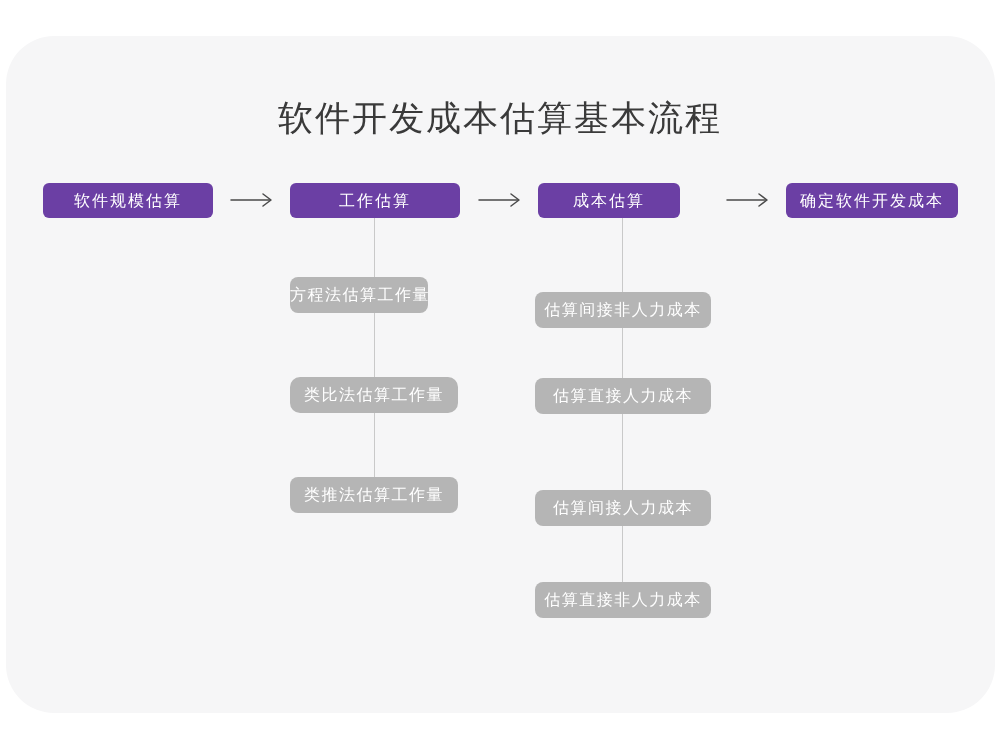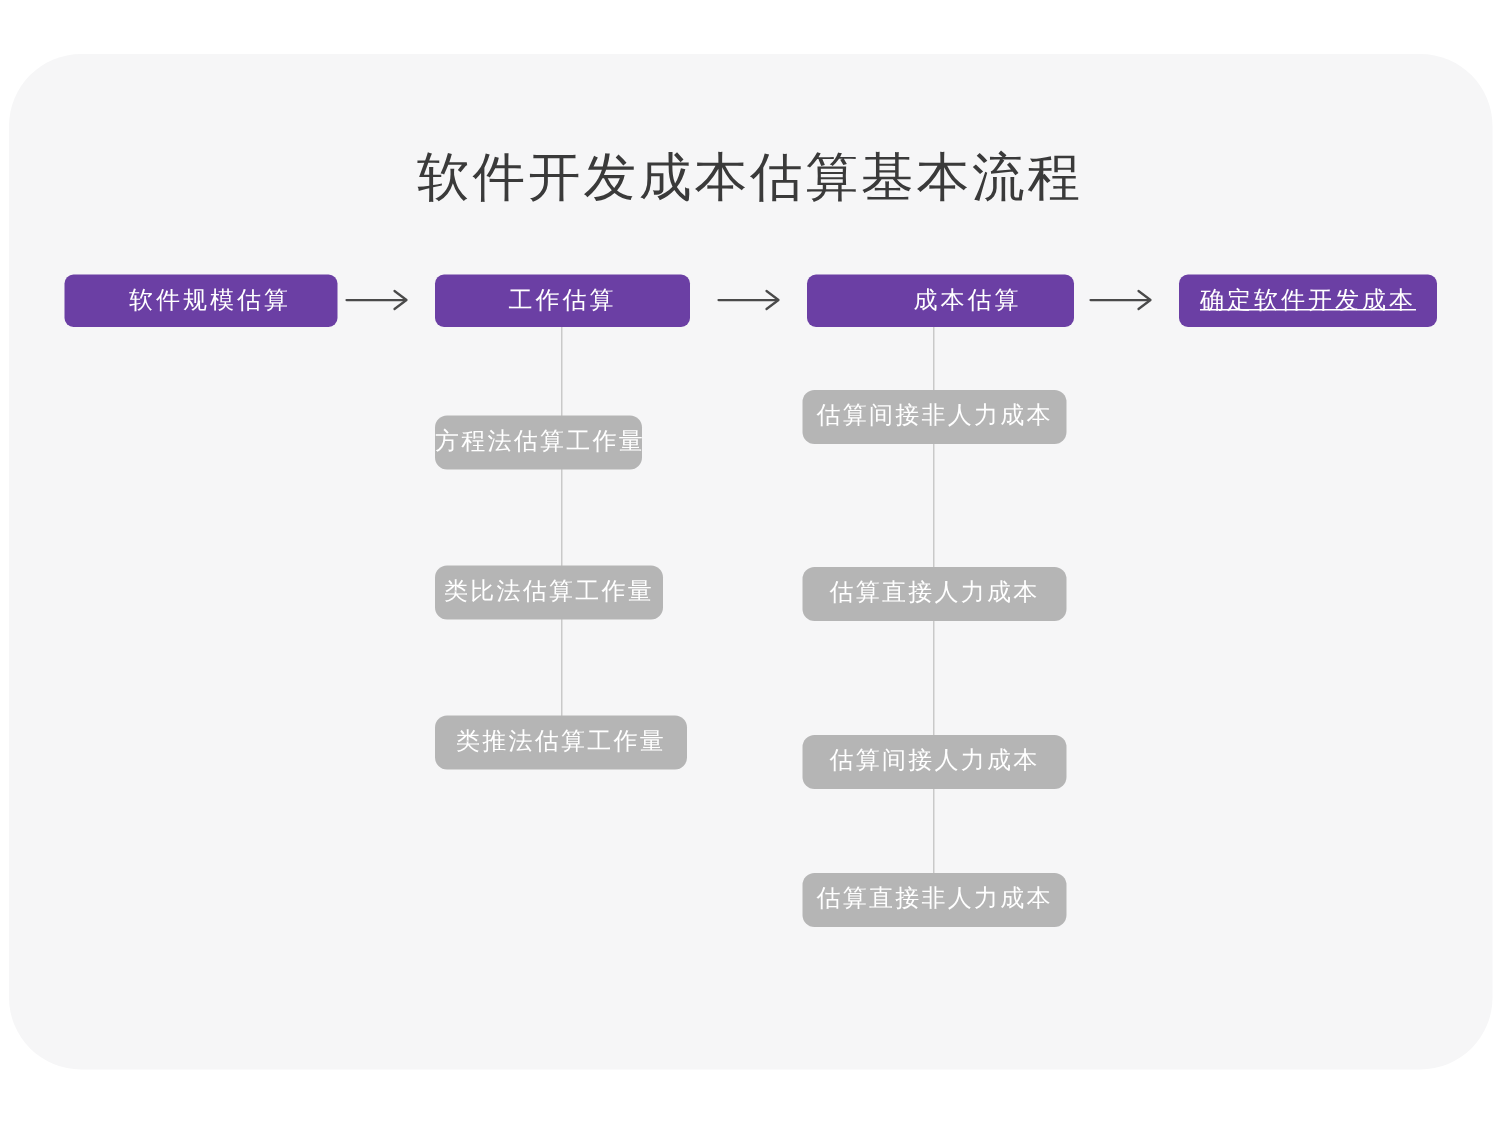--- a/index.html
+++ b/index.html
@@ -24,30 +24,30 @@
   .node {
     position: absolute; height: 35px; line-height: 35px;
     text-align: center; white-space: nowrap;
     color: var(--node-text, #ffffff);
     font-size: 16px; letter-spacing: 2px;
     border-radius: 6px;
   }
   .main { background: var(--primary, #6b3fa4); top: 183px; }
   .sub  { background: var(--secondary, #b5b5b5); border-radius: 8px; letter-spacing: 1.5px; height: 36px; line-height: 36px; }
 
-  .m1 { left: 43px;  width: 170px; padding-left: 12px; }
+  .m1 { left: 43px;  width: 170px; }
   .m2 { left: 290px; width: 170px; }
-  .m3 { left: 538px; width: 142px; padding-left: 36px; }
-  .m4 { left: 786px; width: 172px; text-decoration: underline; }
+  .m3 { left: 538px; width: 142px; }
+  .m4 { left: 786px; width: 172px; }
 
   .s11 { left: 290px; width: 138px; top: 277px; }
-  .s12 { left: 290px; width: 152px; top: 377px; }
+  .s12 { left: 290px; width: 168px; top: 377px; border-radius: 10px; }
   .s13 { left: 290px; width: 168px; top: 477px; }
 
-  .s21 { left: 535px; width: 176px; top: 260px; }
+  .s21 { left: 535px; width: 176px; top: 292px; }
   .s22 { left: 535px; width: 176px; top: 378px; }
   .s23 { left: 535px; width: 176px; top: 478px; margin-top: 12px; }
   .s24 { left: 535px; width: 176px; top: 582px; }
 
   .connector {
     position: absolute; width: 1px;
     background: var(--connector, #c9c9c9);
   }
   .c1 { left: 374px; top: 218px; height: 260px; }
   .c2 { left: 622px; top: 218px; height: 365px; }

